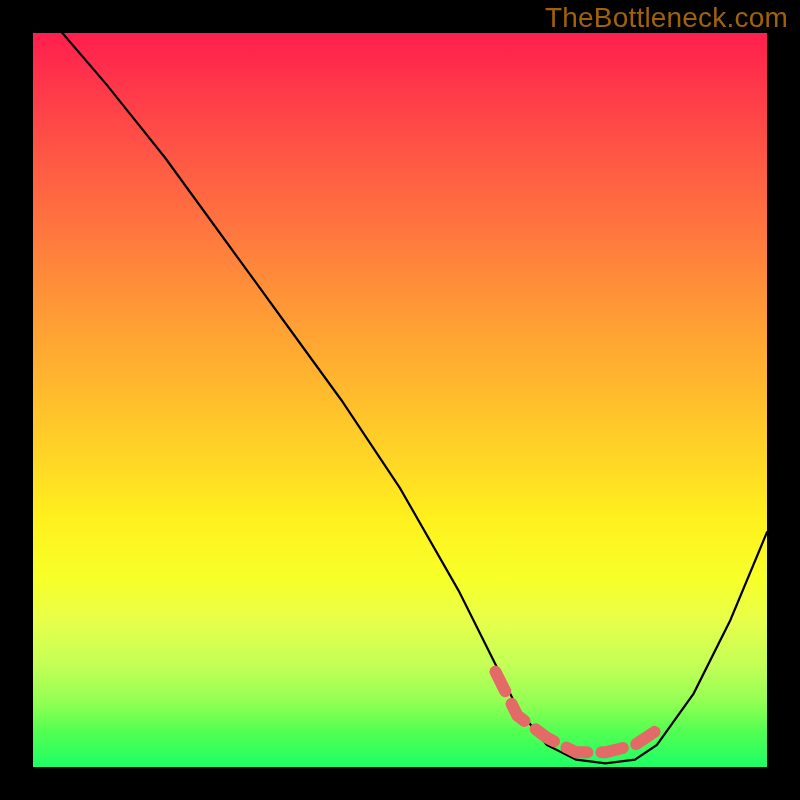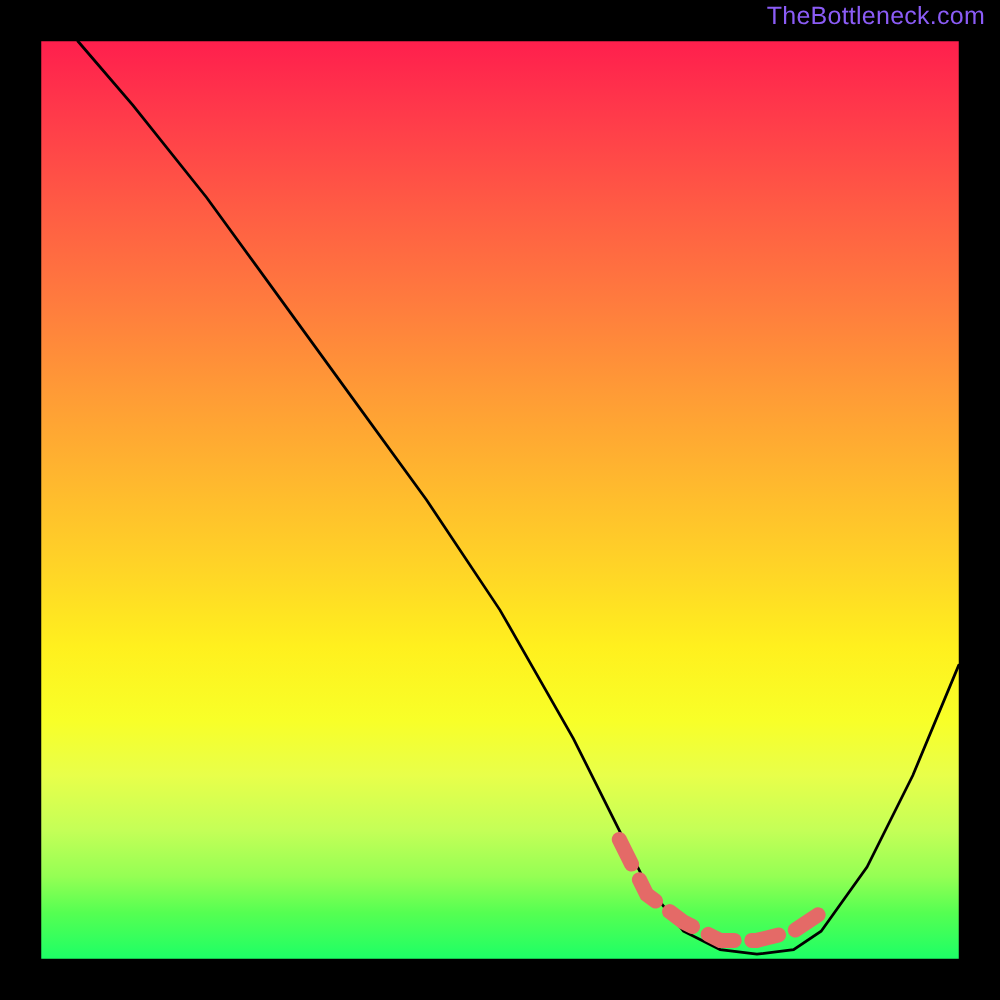--- a/index.html
+++ b/index.html
@@ -14,22 +14,22 @@
   .chart-wrap {
     position: relative;
     width: 800px;
     height: 800px;
     background: #000;
   }
   .attribution {
     position: absolute;
     top: 2px;
     right: 12px;
-    color: #8b5cf6;
-    font-size: 20px;
+    color: #a16207;
+    font-size: 28px;
     font-weight: 500;
     letter-spacing: 0.2px;
   }
   .plot-area {
     position: absolute;
     left: 33px;
     top: 33px;
     width: 734px;
     height: 734px;
     background: linear-gradient(to bottom,

